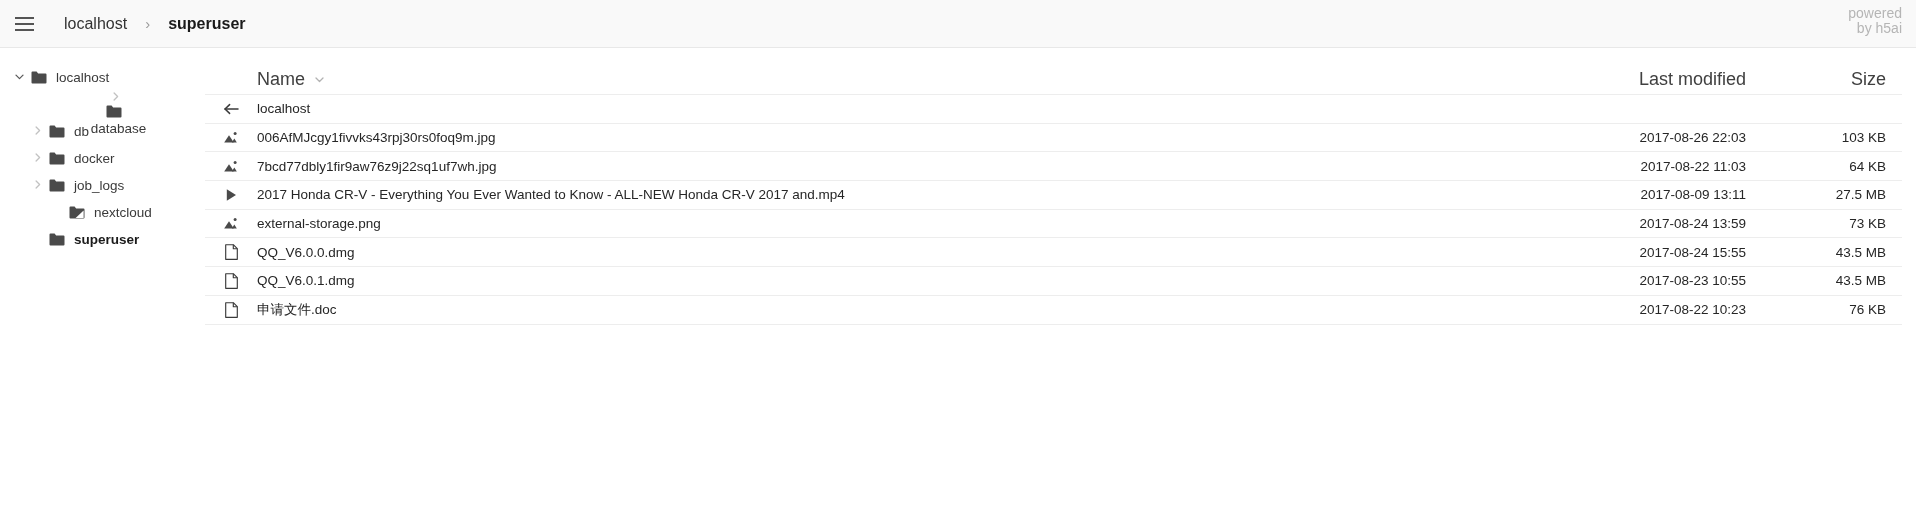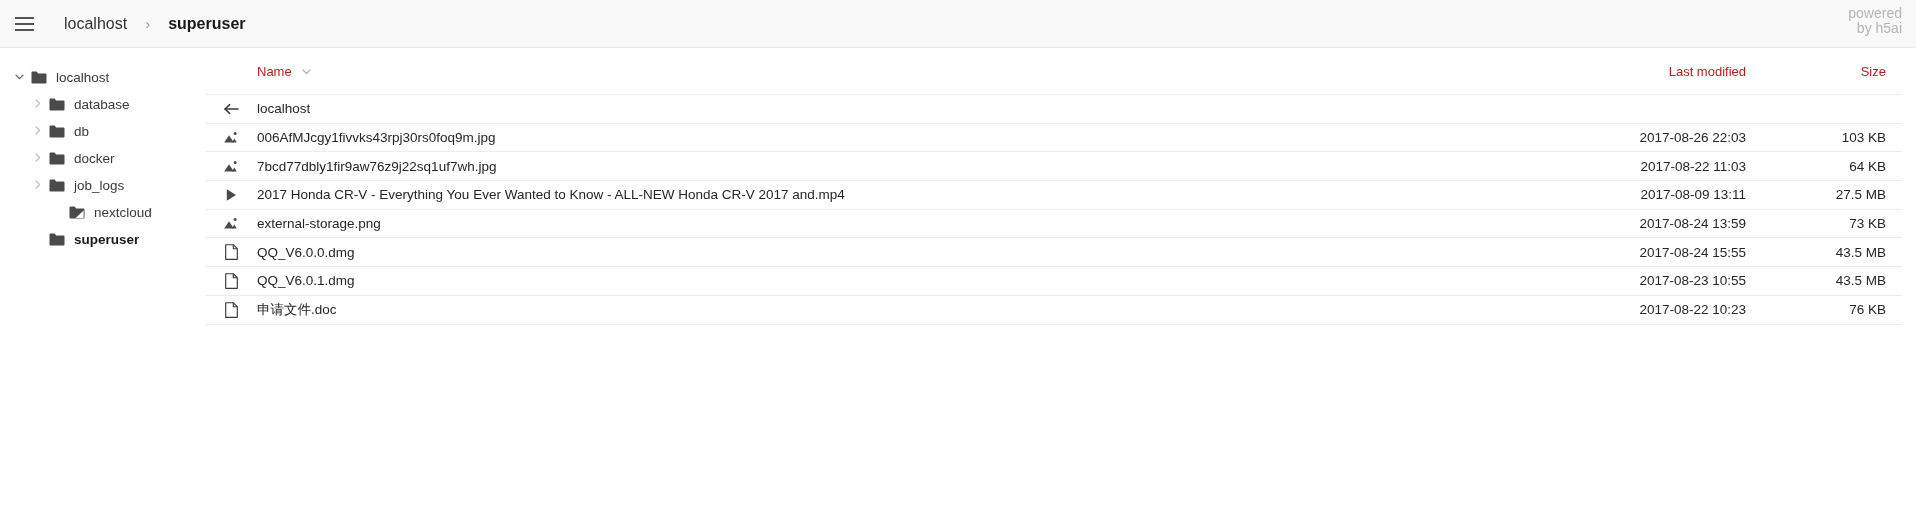--- a/index.html
+++ b/index.html
@@ -113,25 +113,25 @@
   
   #main {
     flex: 1 1 auto;
     padding-right: 14px;
     padding-top: 0;
     min-width: 0;
   }
 
   #colhead {
     display: flex;
-    align-items: flex-start;
+    align-items: center;
     height: 46px;
     padding-top: 16px;
-    font-size: 13px;
-    color: #b91c1c;
+    font-size: 18px;
+    color: #404040;
   }
   #colhead .h-name {
     flex: 1 1 auto;
     padding-left: 52px;
     display: flex;
     align-items: center;
     cursor: pointer;
   }
   #colhead .h-name .caret { margin-left: 9px; display: inline-flex; }
   #colhead .h-date {
@@ -215,21 +215,21 @@
         <span class="twisty">
           <svg width="11" height="11" viewBox="0 0 11 11" aria-hidden="true">
             <path d="M2 4.1 L5.5 7.6 L9 4.1" fill="none" stroke="#5a5a5a" stroke-width="1.3" stroke-linecap="round" stroke-linejoin="round"></path>
           </svg>
         </span>
         <span class="ficon"><svg width="16" height="13" viewBox="0 0 16 13" aria-hidden="true">
             <path d="M0.5 1.5 A1 1 0 0 1 1.5 0.5 H5.6 L7.1 2.4 H14.5 A1 1 0 0 1 15.5 3.4 V11.5 A1 1 0 0 1 14.5 12.5 H1.5 A1 1 0 0 1 0.5 11.5 Z" fill="#4a4a4a"></path>
           </svg></span>
         <span class="lbl">localhost</span>
       </div>
-      <div class="tree-item" style="padding-left: 32px;">
+      <div class="tree-item" style="padding-left: 32px; flex-direction: column;">
         <span class="twisty">
           <svg width="11" height="11" viewBox="0 0 11 11" aria-hidden="true">
             <path d="M4.1 2 L7.6 5.5 L4.1 9" fill="none" stroke="#c2c2c2" stroke-width="1.3" stroke-linecap="round" stroke-linejoin="round"></path>
           </svg>
         </span>
         <span class="ficon"><svg width="16" height="13" viewBox="0 0 16 13" aria-hidden="true">
             <path d="M0.5 1.5 A1 1 0 0 1 1.5 0.5 H5.6 L7.1 2.4 H14.5 A1 1 0 0 1 15.5 3.4 V11.5 A1 1 0 0 1 14.5 12.5 H1.5 A1 1 0 0 1 0.5 11.5 Z" fill="#4a4a4a"></path>
           </svg></span>
         <span class="lbl">database</span>
       </div>

